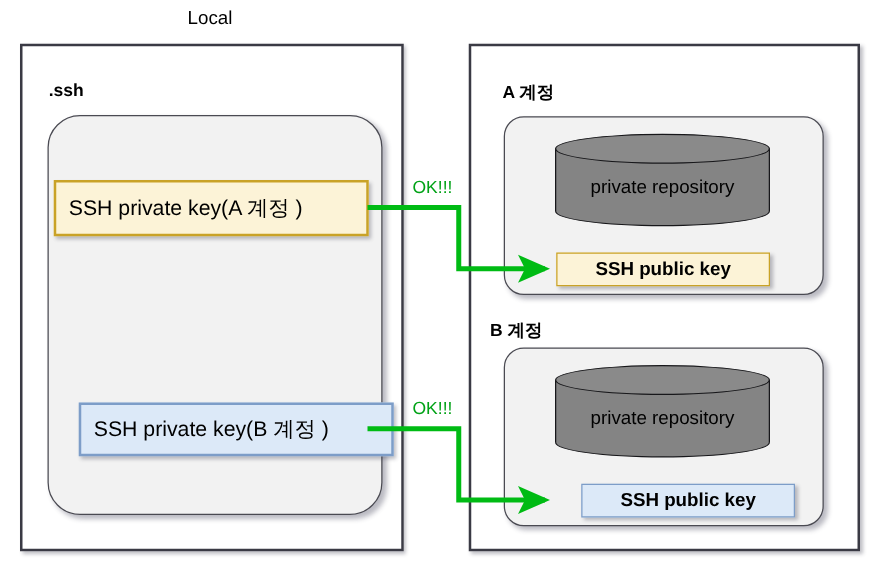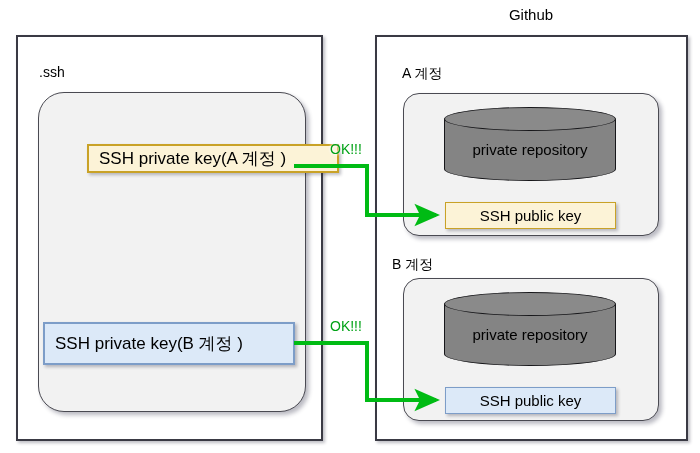--- a/index.html
+++ b/index.html
@@ -46,45 +46,48 @@
     box-sizing: border-box;
   }
   .round-box.small { border-radius: 16px; }
 
   
   .group-label {
     font-size: 14px;
     color: #000000;
     white-space: nowrap;
     text-shadow: 0 0 4px #ffffff, 0 0 4px #ffffff, 0 0 3px #ffffff;
+    font-weight: bold;
   }
 
   
   .chip {
     box-sizing: border-box;
     display: flex;
     align-items: center;
     font-size: 17px;
     color: #000000;
     white-space: nowrap;
     box-shadow: 2px 2px 3px rgba(40,40,60,0.30);
   }
   .chip.yellow {
     background: #fcf3d7;
     border: 2px solid #c9a227;
   }
   .chip.blue {
     background: #dce9f8;
     border: 2px solid #7d9dc8;
+    margin-left: 20px;
   }
   .chip.priv { padding-left: 10px; }
   .chip.pub {
     justify-content: center;
     font-size: 15px;
     border-width: 1px;
+    font-weight: bold;
   }
   .chip.pub.yellow { border: 1px solid #c9a227; }
 
   
   .cylinder {
     position: absolute;
     box-sizing: border-box;
   }
   .cyl-body {
     position: absolute;
@@ -135,30 +138,30 @@
     width: 700px;
     height: 453px;
     pointer-events: none;
   }
 </style>
 </head>
 <body>
 
 <div id="canvas">
 
-
-  <div class="abs col-caption" style="left:481px; top:6px; width:100px;">Github</div>
+  <div class="abs col-caption" style="left:118px; top:6px; width:100px;">Local</div>
+
 
   <div class="abs panel" style="left:16px; top:35px; width:307px; height:406px;"></div>
 
   <div class="abs group-label" style="left:39px; top:64px;">.ssh</div>
 
   <div class="abs round-box" style="left:38px; top:92px; width:268px; height:320px;"></div>
 
-  <div class="abs chip yellow priv" style="left:43px; top:144px; width:252px; height:29px;margin-left:44px;">SSH  private key(A 계정 )</div>
+  <div class="abs chip yellow priv" style="left:43px; top:144px; width:252px; height:45px;">SSH  private key(A 계정 )</div>
 
   <div class="abs chip blue priv" style="left:43px; top:322px; width:252px; height:43px;">SSH  private key(B 계정 )</div>
 
   <div class="abs panel" style="left:375px; top:35px; width:313px; height:406px;"></div>
 
   <div class="abs group-label" style="left:402px; top:65px;">A 계정</div>
 
   <div class="abs round-box small" style="left:403px; top:93px; width:256px; height:143px;">
 
     <div class="cylinder" style="left:40px; top:13px; width:172px; height:75px;">

